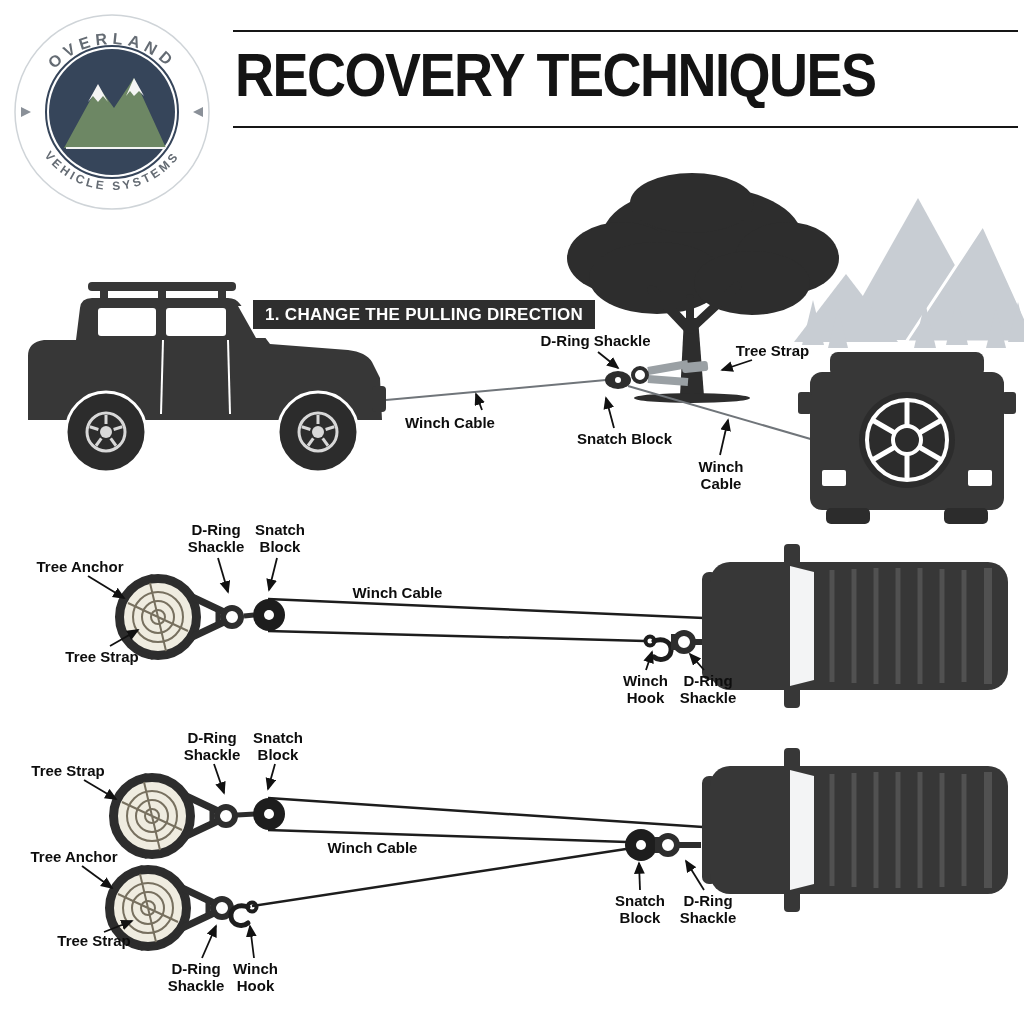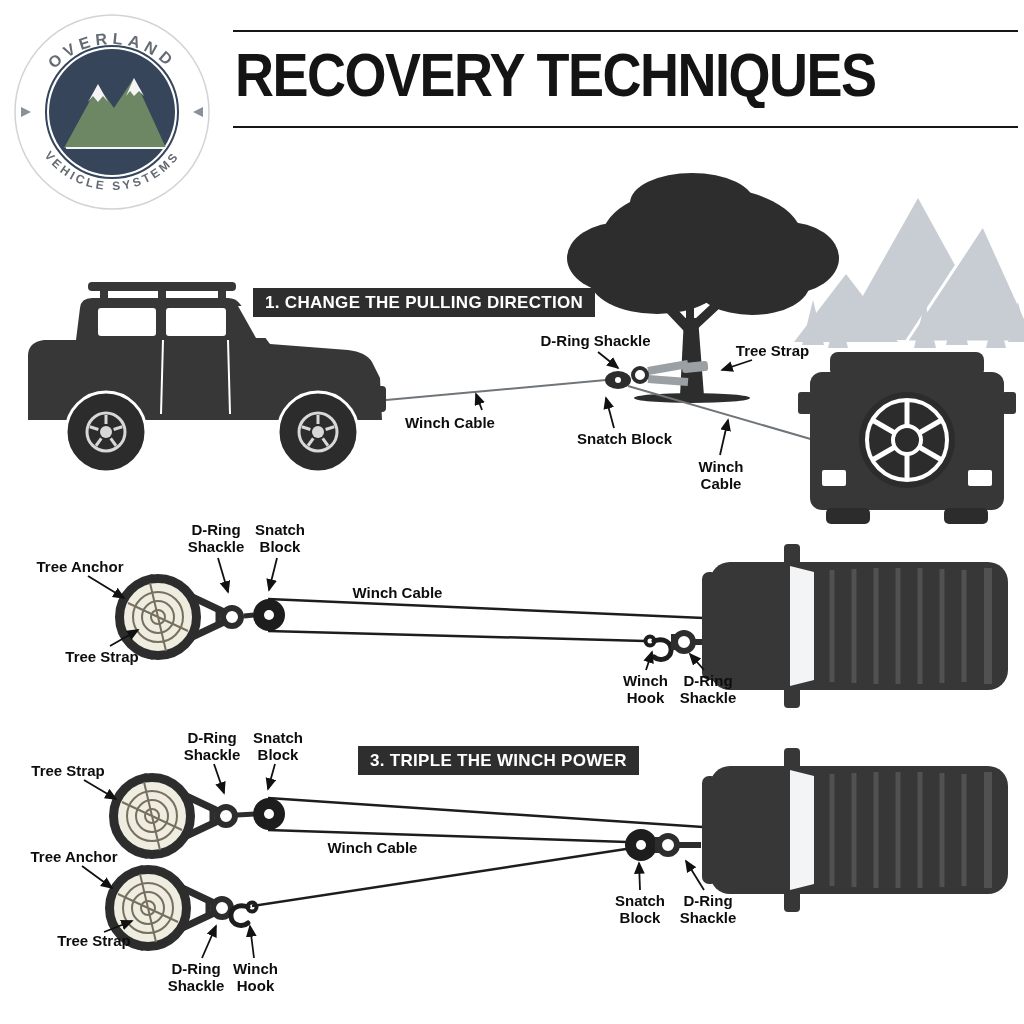--- a/index.html
+++ b/index.html
@@ -235,22 +235,21 @@
       <line x1="254" y1="958" x2="250" y2="926" marker-end="url(#ah)"></line>
       <line x1="640" y1="890" x2="639" y2="863" marker-end="url(#ah)"></line>
       <line x1="704" y1="890" x2="686" y2="861" marker-end="url(#ah)"></line>
     </g>
   </svg>
 
   <div class="rule" style="left:233px;top:30px;width:785px"></div>
   <div class="title" style="left:235px;top:44px">RECOVERY TECHNIQUES</div>
   <div class="rule" style="left:233px;top:126px;width:785px"></div>
 
-  <div class="banner" style="left:253px;top:288px">1. CHANGE THE PULLING DIRECTION</div>
-  <div class="banner" style="left:358px;top:746px">3. TRIPLE THE WINCH POWER</div>
+  <div class="banner" style="left:253px;top:300px">1. CHANGE THE PULLING DIRECTION</div>
 
   <div class="lbl" style="left:538px;top:332px;width:115px">D-Ring Shackle</div>
   <div class="lbl" style="left:730px;top:342px;width:85px">Tree Strap</div>
   <div class="lbl" style="left:400px;top:414px;width:100px">Winch Cable</div>
   <div class="lbl" style="left:572px;top:430px;width:105px">Snatch Block</div>
   <div class="lbl" style="left:692px;top:458px;width:58px">Winch
 Cable</div>
 
   <div class="lbl" style="left:184px;top:521px;width:64px">D-Ring
 Shackle</div>

